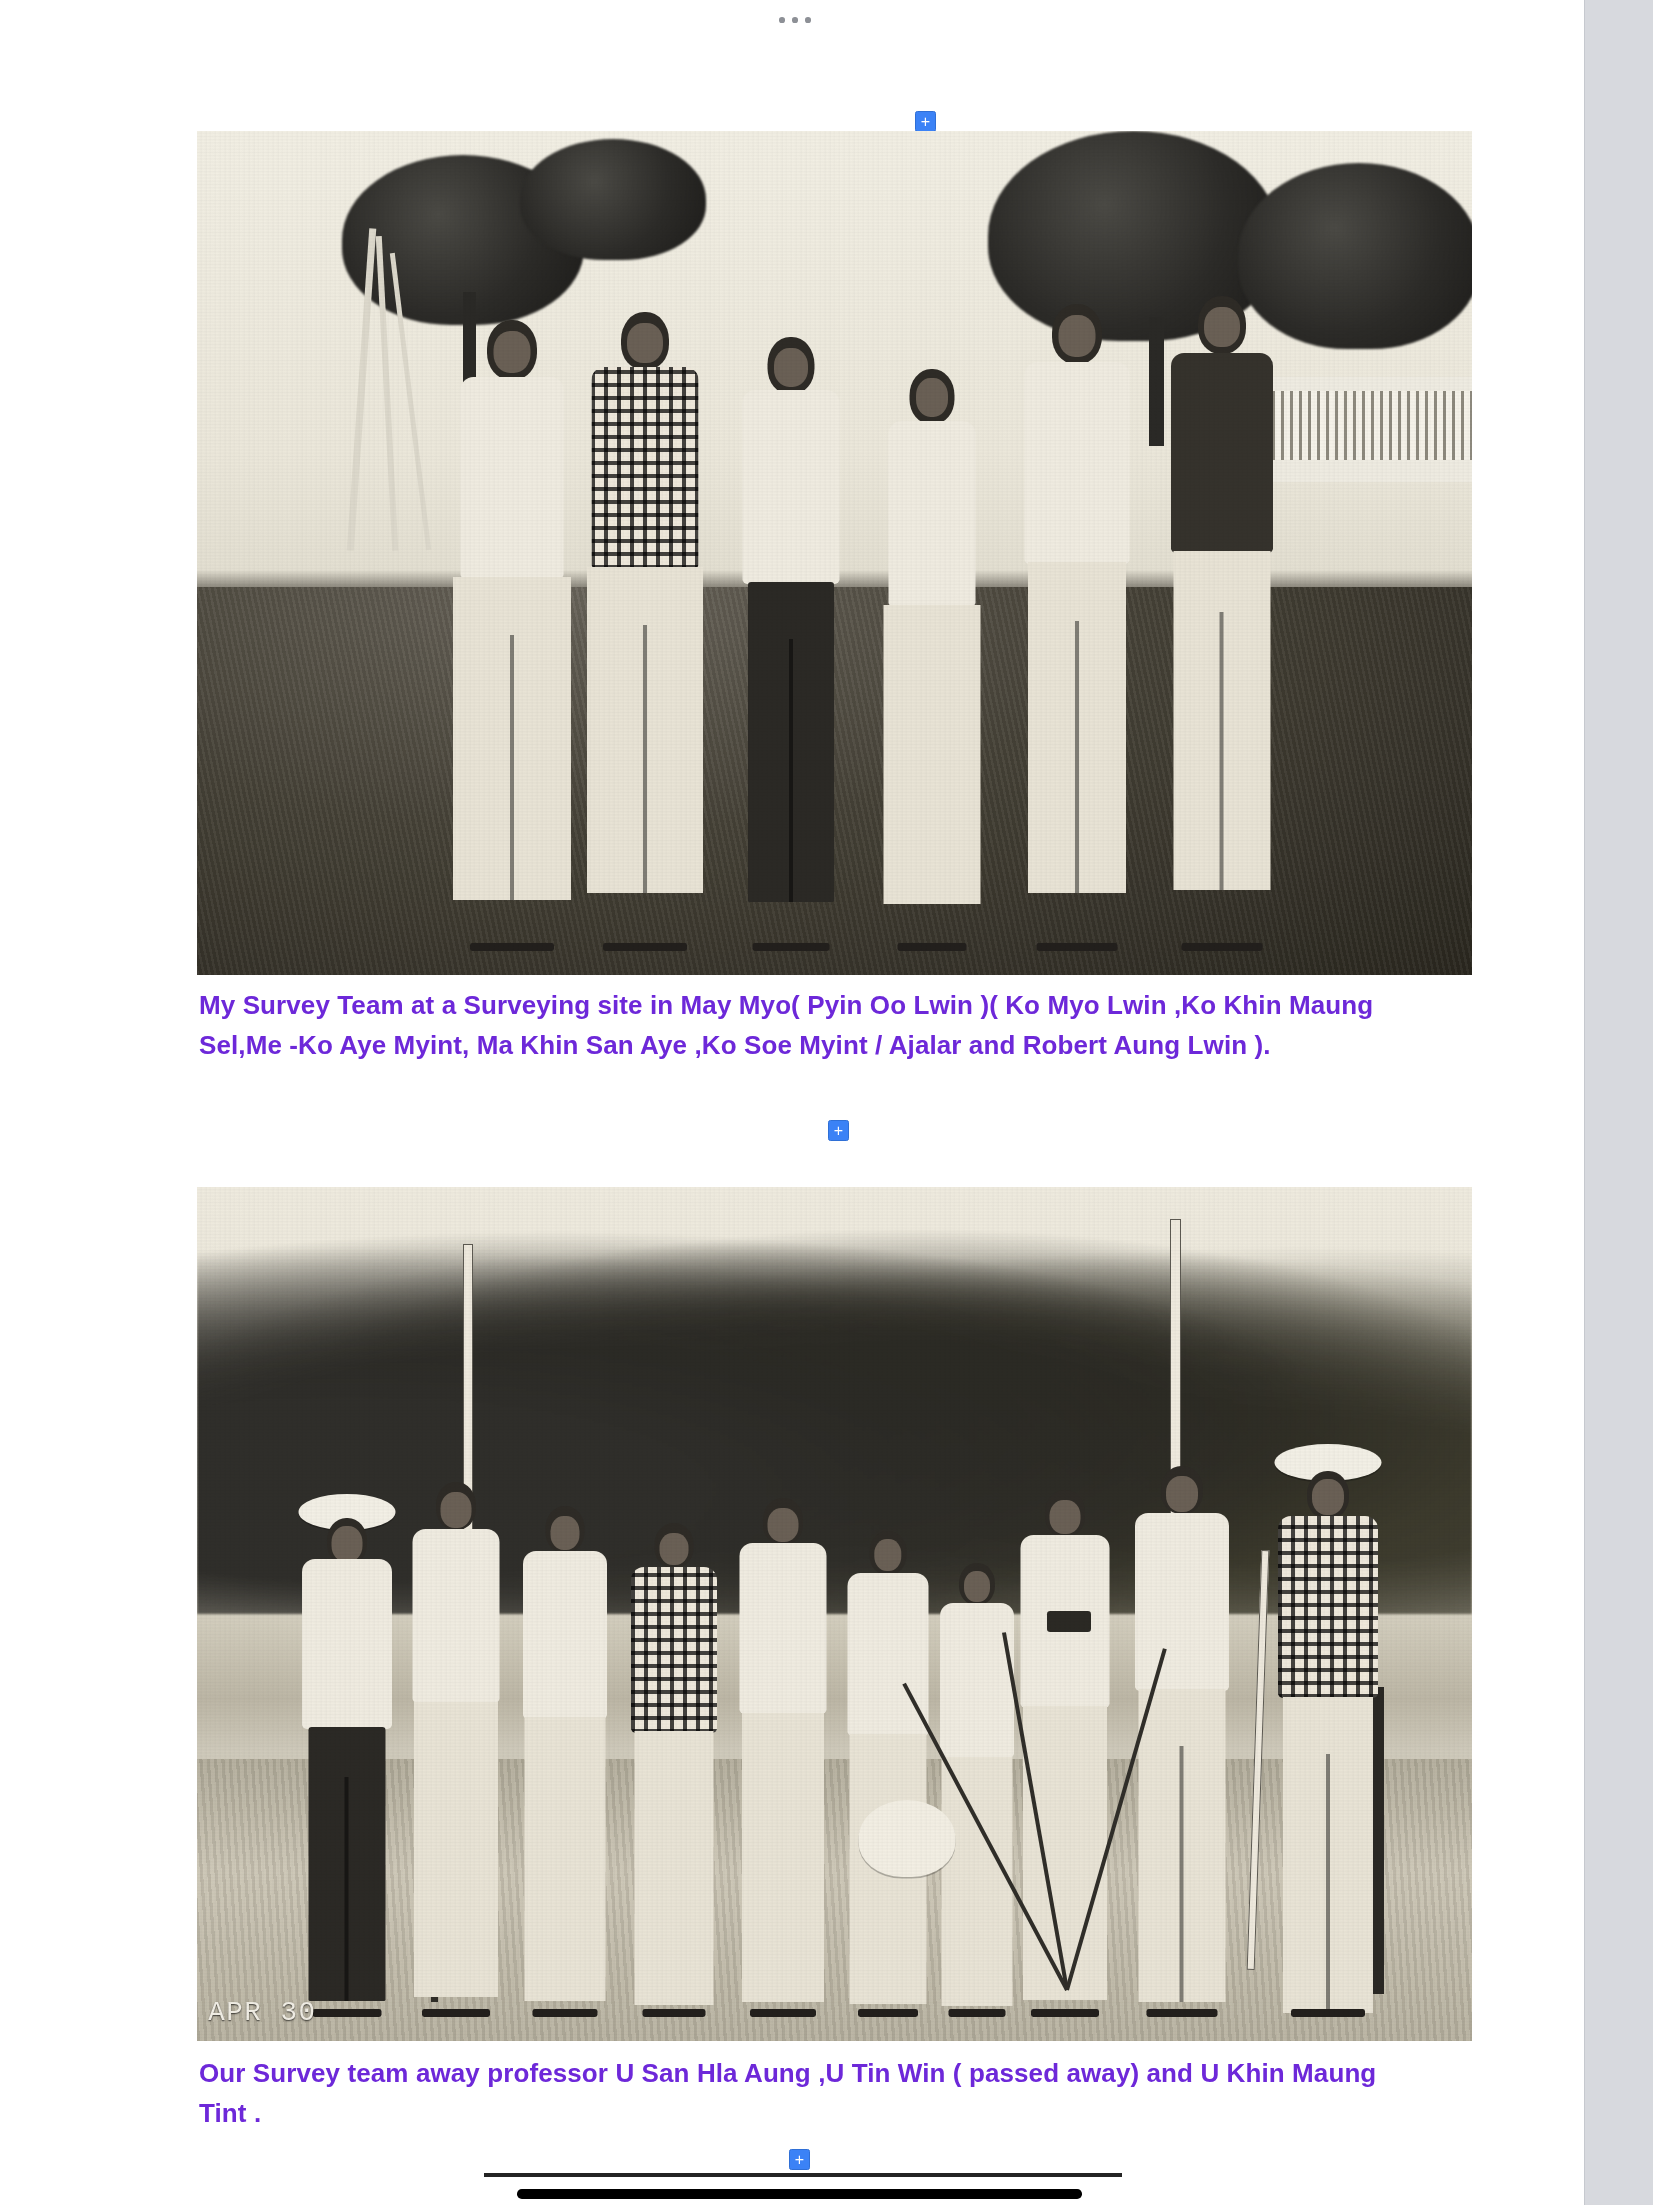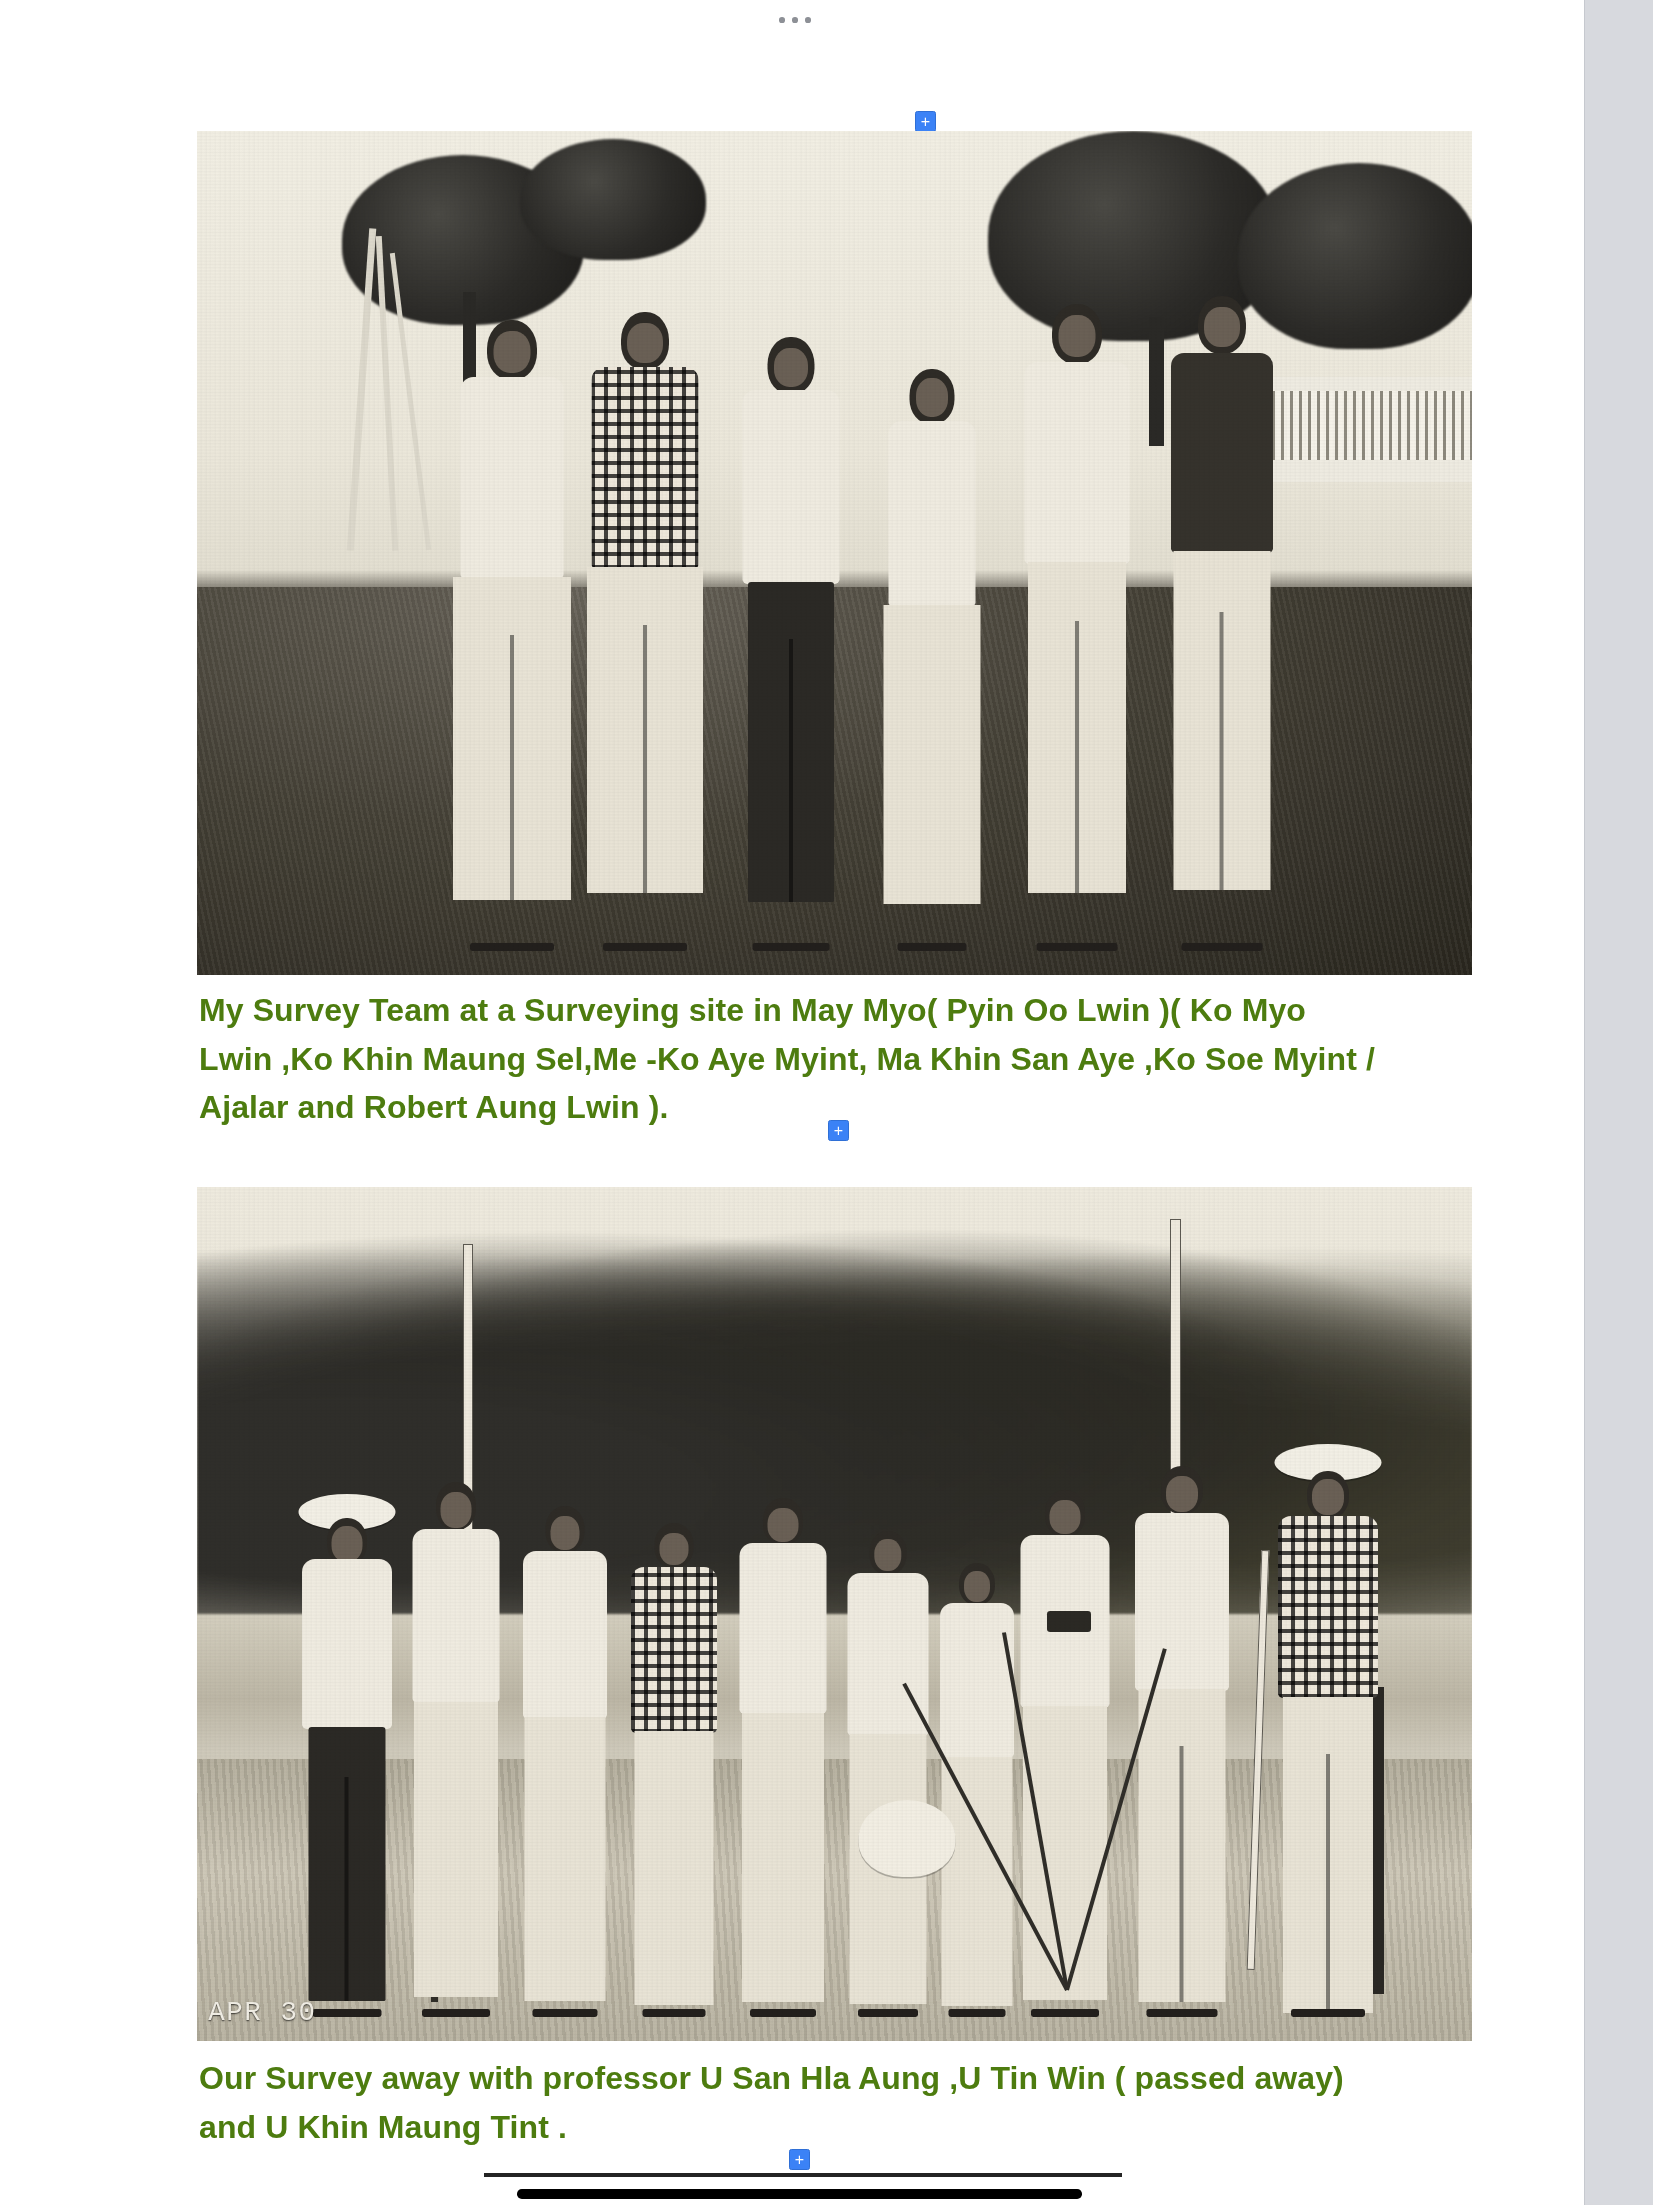--- a/index.html
+++ b/index.html
@@ -307,23 +307,23 @@
     font-size: 27.4px;
     letter-spacing: 1.6px;
     text-shadow: 0 0.8px 1.6px rgba(0,0,0,.7);
   }
 
   
   .caption {
     position: absolute;
     left: 199px;
     width: 1179px;
-    font-size: 32px;
+    font-size: 26px;
     font-weight: bold;
-    color: #4d7c0f;
+    color: #6d28d9;
     line-height: 1.52;
     letter-spacing: 0.1px;
   }
   #caption1 { top: 986px; }
   #caption2 { top: 2054px; }
 
   
   .home-bar {
     position: absolute;
     left: 517px;
@@ -550,21 +550,21 @@
         <div class="leg" style="left:77px; height:363px; transform:rotate(-10deg);"></div>
         <div class="leg" style="left:77px; height:347px; transform:rotate(-28deg);"></div>
       </div>
 
       <div class="hat" style="left:710px; top:613px; width:97px; height:77px; background:#f3efe4; border-radius:50% 50% 45% 45%;"></div>
 
       <div class="photo-stamp">APR 30</div>
       <div class="scene-noise"></div>
     </div>
 
-    <div class="caption" id="caption2">Our Survey away with professor U San Hla Aung ,U Tin Win ( passed away) and U Khin Maung Tint .</div>
+    <div class="caption" id="caption2">Our Survey team away professor U San Hla Aung ,U Tin Win ( passed away) and U Khin Maung Tint .</div>
 
     <div class="plus-btn" id="plus3">+</div>
 
     <div class="bottom-edge"></div>
     <div class="home-bar"></div>
   </div>
 
   <div class="gutter">
     <div class="gutter-line"></div>
   </div>

